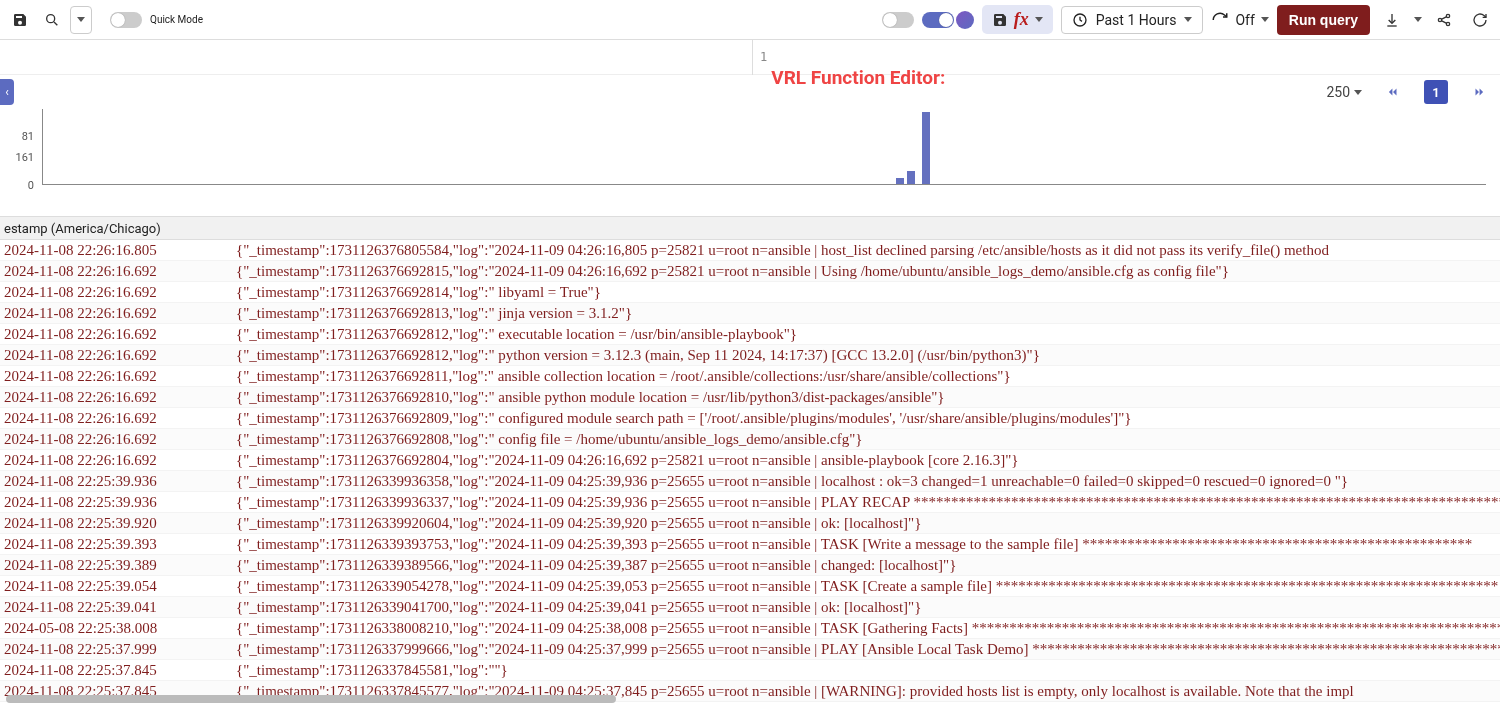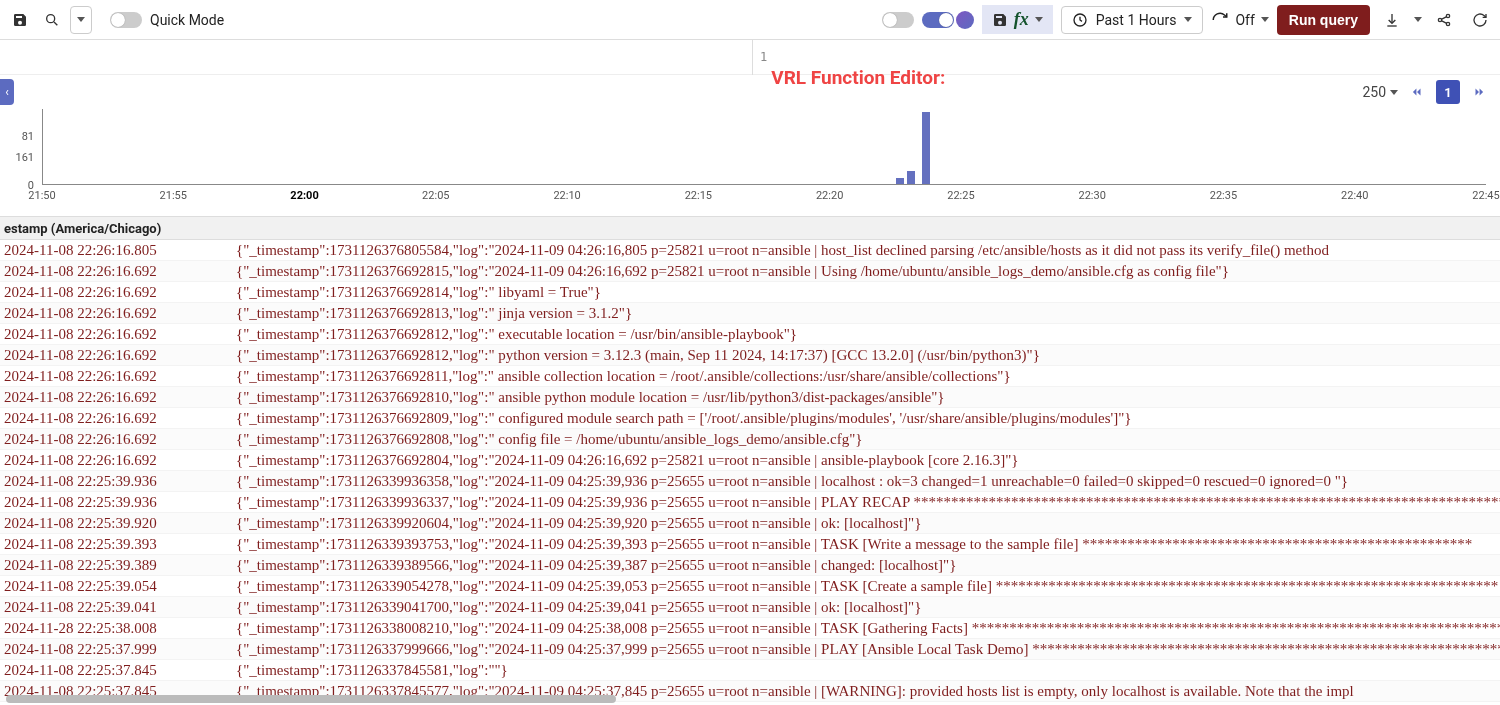--- a/index.html
+++ b/index.html
@@ -6,49 +6,49 @@
   html, body { width: 1500px; height: 705px; font-family: -apple-system, BlinkMacSystemFont, "Segoe UI", Roboto, sans-serif; font-size: 13px; color: #222; overflow: hidden; background:#fff;}
   .toolbar { display:flex; align-items:center; height:40px; border-bottom:1px solid #ddd; padding:0 6px; gap:6px; }
   .tb-left { display:flex; align-items:center; gap:4px; }
   .tb-right { margin-left:auto; display:flex; align-items:center; gap:8px; }
   .icon-btn { width:28px; height:28px; display:flex; align-items:center; justify-content:center; border:1px solid transparent; border-radius:4px; cursor:pointer; color:#333;}
   .drop-btn { display:flex; align-items:center; justify-content:center; width:22px; height:28px; border:1px solid #ccc; border-radius:4px; cursor:pointer; color:#555;}
   .toggle { width:32px; height:16px; background:#ccc; border-radius:8px; position:relative; cursor:pointer; }
   .toggle .knob{ width:14px; height:14px; border-radius:50%; background:#fff; position:absolute; top:1px; left:1px; box-shadow:0 0 1px rgba(0,0,0,.4);}
   .toggle.on { background:#5c6bc0; }
   .toggle.on .knob{ left:17px; }
-  .quick-label { font-size:14px; color:#222; margin-left:4px;}
-  .fx-badge { display:flex; align-items:center; gap:6px; background:#e3e6f5; border-radius:0; padding:4px 10px; font-weight:600; font-size:16px; color:#14532d; cursor:pointer;}
+  .quick-label { font-size:10px; color:#222; margin-left:4px;}
+  .fx-badge { display:flex; align-items:center; gap:6px; background:#e3e6f5; border-radius:5px; padding:4px 10px; font-weight:600; font-size:16px; color:#b91c1c; cursor:pointer;}
   .fx-badge svg { color:#333; }
   .fx-badge .fx { font-style:italic; font-family: Georgia, serif; font-size:18px;}
   .time-btn { display:flex; align-items:center; gap:8px; border:1px solid #ccc; border-radius:4px; padding:5px 10px; cursor:pointer; font-size:14px;}
   .refresh-group { display:flex; align-items:center; gap:6px; }
   .refresh-group .lbl{ font-size:14px;}
   .run-btn { background:#7f1d1d; color:#fff; border:none; border-radius:4px; padding:7px 12px; font-weight:600; font-size:14px; cursor:pointer;}
   .vrl-bar { height:35px; display:flex; align-items:center; padding-left:760px; border-bottom:1px solid #eee;}
   .vrl-ln { color:#888; font-size:12px; margin-right:4px; font-family:monospace;}
   .vrl-title { font-weight:700; font-size:19px; color:#ef4444;margin-top:40px;}
   .vrl-sep { position:absolute; left:752px; top:40px; height:35px; border-left:1px solid #ddd;}
   .status-row { display:flex; align-items:center; height:34px; padding:0 10px; gap:10px;}
   .collapse-tab { width:14px; height:26px; background:#5c6bc0; border-radius:0 4px 4px 0; margin-left:-10px; cursor:pointer; display:flex; align-items:center; justify-content:center; color:#fff; font-size:12px;}
   .status-text { font-size:15px; color:#222;}
-  .pager { margin-left:auto; display:flex; align-items:center; gap:8px;}
+  .pager { margin-left:auto; display:flex; align-items:center; gap:20px;}
   .page-size{ display:flex; align-items:center; gap:4px; font-size:14px; color:#444; cursor:pointer;}
   .pg-btn { color:#5c6bc0; cursor:pointer; padding:2px;}
   .pg-cur { background:#3f51b5; color:#fff; width:24px; height:24px; display:flex; align-items:center; justify-content:center; border-radius:3px; font-weight:600;}
   .chart { position:relative; height:96px; margin:0 14px 0 36px;}
   .y-axis { position:absolute; left:-30px; top:0; height:80px; width:28px;}
   .y-tick { position:absolute; right:0; font-size:11px; color:#555; transform:translateY(-50%); }
   .plot { position:absolute; left:6px; right:0; top:0; height:76px; border-left:1px solid #888; border-bottom:1px solid #888;}
   .bar { position:absolute; bottom:0; width:8px; background:#6470bf;}
   .x-axis { position:absolute; left:6px; right:0; top:80px; height:16px;}
   .x-tick { position:absolute; font-size:11px; color:#555; transform:translateX(-50%);}
   .x-tick.bold { font-weight:700; color:#000;}
   .table { position:absolute; top:216px; left:0; right:0; bottom:0; overflow:hidden;}
-  .thead { display:flex; background:#f1f1f1; border-top:1px solid #ddd; border-bottom:1px solid #ddd; height:24px; align-items:center; font-weight:700; font-size:13px;}
+  .thead { display:flex; background:#f1f1f1; border-top:1px solid #ddd; border-bottom:1px solid #ddd; height:24px; align-items:center; font-weight:400; font-size:13px;}
   .col-ts { width:236px; padding-left:4px;}
   .col-src { flex:1; }
   .tbody { font-family: Liberation Serif, serif; font-size:15px; white-space:nowrap; color:#7f1d1d;}
   .row { display:flex; height:21px; align-items:center; border-bottom:1px solid #f3f3f3;}
   .row:nth-child(odd){ background:#fff;}
   .row:nth-child(even){ background:#fbfbfb;}
   .cell-ts { width:236px; padding-left:4px; flex:none;}
   .cell-src { flex:1; overflow:hidden;}
   .hscroll { position:absolute; bottom:2px; left:6px; width:610px; height:8px; background:#bbb; border-radius:4px;}
   .tri-down { width:0;height:0;border-left:4px solid transparent;border-right:4px solid transparent;border-top:5px solid #555; display:inline-block;}
@@ -168,34 +168,20 @@
   <div class="y-axis" id="yaxis">
       <div class="y-tick" style="top: 76px;">0</div>
       <div class="y-tick" style="top: 27px;">81</div>
       <div class="y-tick" style="top: 4.02353px; margin-top: 44px;">161</div>
     </div>
   <div class="plot" id="plot">
       <div class="bar" style="left: calc(59.4% - 4px); height: 5.81176px;"></div>
       <div class="bar" style="left: calc(60.15% - 4px); height: 12.5176px;"></div>
       <div class="bar" style="left: calc(61.2% - 4px); height: 71.9765px;"></div>
     </div>
-  <div class="x-axis" id="xaxis">
-      <div class="x-tick" style="left: 0%;">21:50</div>
-      <div class="x-tick" style="left: 9.09091%;">21:55</div>
-      <div class="x-tick bold" style="left: 18.1818%;">22:00</div>
-      <div class="x-tick" style="left: 27.2727%;">22:05</div>
-      <div class="x-tick" style="left: 36.3636%;">22:10</div>
-      <div class="x-tick" style="left: 45.4545%;">22:15</div>
-      <div class="x-tick" style="left: 54.5455%;">22:20</div>
-      <div class="x-tick" style="left: 63.6364%;">22:25</div>
-      <div class="x-tick" style="left: 72.7273%;">22:30</div>
-      <div class="x-tick" style="left: 81.8182%;">22:35</div>
-      <div class="x-tick" style="left: 90.9091%;">22:40</div>
-      <div class="x-tick" style="left: 100%;">22:45</div>
-    </div>
 </div>
 
 <div class="table">
   <div class="thead">
     <div class="col-ts">estamp (America/Chicago)</div>
   </div>
   <div class="tbody" id="tbody">
       <div class="row">
         <div class="cell-ts">2024-11-08 22:26:16.805</div>
         <div class="cell-src">{"_timestamp":1731126376805584,"log":"2024-11-09 04:26:16,805 p=25821 u=root n=ansible | host_list declined parsing /etc/ansible/hosts as it did not pass its verify_file() method</div>
@@ -262,21 +248,21 @@
       </div>
       <div class="row">
         <div class="cell-ts">2024-11-08 22:25:39.054</div>
         <div class="cell-src">{"_timestamp":1731126339054278,"log":"2024-11-09 04:25:39,053 p=25655 u=root n=ansible | TASK [Create a sample file] *******************************************************************</div>
       </div>
       <div class="row">
         <div class="cell-ts">2024-11-08 22:25:39.041</div>
         <div class="cell-src">{"_timestamp":1731126339041700,"log":"2024-11-09 04:25:39,041 p=25655 u=root n=ansible | ok: [localhost]"}</div>
       </div>
       <div class="row">
-        <div class="cell-ts">2024-11-28 22:25:38.008</div>
+        <div class="cell-ts">2024-05-08 22:25:38.008</div>
         <div class="cell-src">{"_timestamp":1731126338008210,"log":"2024-11-09 04:25:38,008 p=25655 u=root n=ansible | TASK [Gathering Facts] ************************************************************************</div>
       </div>
       <div class="row">
         <div class="cell-ts">2024-11-08 22:25:37.999</div>
         <div class="cell-src">{"_timestamp":1731126337999666,"log":"2024-11-09 04:25:37,999 p=25655 u=root n=ansible | PLAY [Ansible Local Task Demo] ****************************************************************</div>
       </div>
       <div class="row">
         <div class="cell-ts">2024-11-08 22:25:37.845</div>
         <div class="cell-src">{"_timestamp":1731126337845581,"log":""}</div>
       </div>

